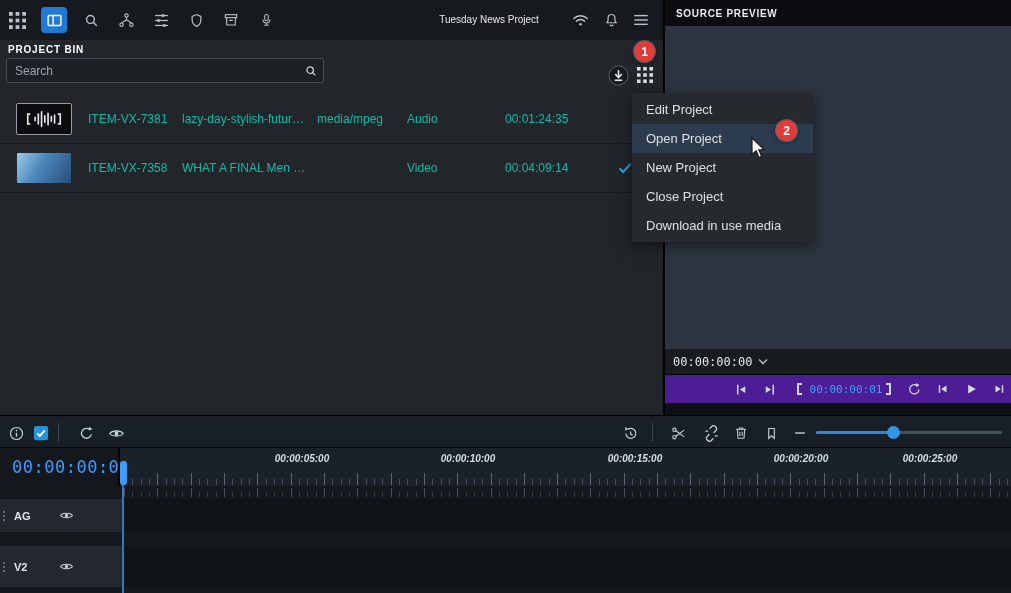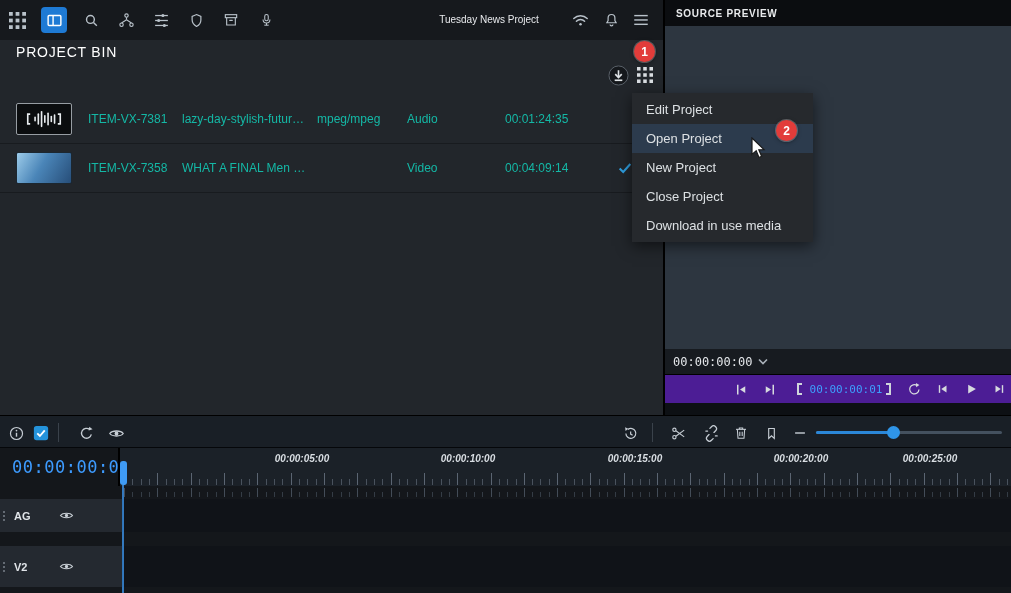--- a/index.html
+++ b/index.html
@@ -13,21 +13,21 @@
   .topbar { position:absolute; left:0; top:0; width:663px; height:40px; background:#16191d; }
   .tb-icons { position:absolute; left:6px; top:0; height:40px; display:flex; align-items:center; gap:13px; }
   .tb-icon { display:flex; align-items:center; justify-content:center; width:22px; height:22px; color:#b9c2ca; }
   .tb-icon.active-tile { width:26px; height:26px; background:#1e7ad4; border-radius:4px; color:#fff; }
   .tb-title { position:absolute; left:489px; top:0; transform:translateX(-50%); height:40px; line-height:40px;
               color:#e8eaed; font-size:10px; white-space:nowrap; }
   .tb-right { position:absolute; top:0; height:40px; display:flex; align-items:center; }
 
   
   .left-panel { position:absolute; left:0; top:40px; width:663px; height:375px; background:#22262b; }
-  .bin-label { position:absolute; left:16px; top:4px; font-size:14px; font-weight:normal; letter-spacing:.8px; color:#fff; }
+  .bin-label { position:absolute; left:8px; top:4px; font-size:10px; font-weight:bold; letter-spacing:.8px; color:#fff; }
   .search-box { position:absolute; left:6px; top:18px; width:318px; height:25px; background:#1d2126;
                 border:1px solid #454c54; border-radius:2px; }
   .search-box input { position:absolute; inset:0; background:transparent; border:none; outline:none;
                       color:#cfd6dc; font-size:12px; padding:0 26px 0 8px; font-family:"Liberation Sans",sans-serif; }
   .search-box input::placeholder { color:#9aa3ab; }
   .search-mag { position:absolute; right:5px; top:5px; color:#cfd6dc; }
   .bin-btn { position:absolute; width:22px; height:22px; display:flex; align-items:center; justify-content:center; }
 
   .bin-table { position:absolute; left:0; top:55px; width:663px; }
   .thead, .trow { display:grid; grid-template-columns:80px 94px 135px 90px 98px 90px 76px; }
@@ -202,20 +202,29 @@
           <rect x="3" y="5.2" width="18" height="1.9"></rect>
           <rect x="3" y="11" width="18" height="1.9"></rect>
           <rect x="3" y="16.8" width="18" height="1.9"></rect>
         </svg>
     </button>
   </div>
 
   <div class="left-panel">
     <div class="bin-label">PROJECT BIN</div>
 
+    <div class="search-box">
+      <input type="text" placeholder="Search" style="">
+      <span class="search-mag">
+        <svg width="14" height="14" viewBox="0 0 24 24" fill="none" stroke="currentColor" stroke-width="2.2">
+            <circle cx="10.5" cy="10.5" r="5.5"></circle>
+            <line x1="14.8" y1="14.8" x2="19.5" y2="19.5"></line>
+          </svg>
+      </span>
+    </div>
 
     <button class="bin-btn" style="left:607px; top:24px;">
       <svg width="21" height="21" viewBox="0 0 22 22">
           <circle cx="11" cy="11" r="10" fill="#15181c" stroke="#5b636b" stroke-width="1"></circle>
           <g stroke="#dfe3e6" stroke-width="1.7" fill="none">
             <line x1="11" y1="5.5" x2="11" y2="12.8"></line>
             <polyline points="7.6,9.6 11,13.2 14.4,9.6"></polyline>
             <line x1="7" y1="16" x2="15" y2="16"></line>
           </g>
         </svg>
@@ -247,21 +256,21 @@
                 <rect x="24" y="6" width="2" height="20" rx="1"></rect>
                 <rect x="28" y="11" width="2" height="10" rx="1"></rect>
                 <rect x="32" y="8" width="2" height="16" rx="1"></rect>
                 <rect x="36" y="12" width="2" height="8" rx="1"></rect>
                 <rect x="40" y="10" width="2" height="12" rx="1"></rect>
               </svg>
           </div>
         </div>
         <div class="td">ITEM-VX-7381</div>
         <div class="td">lazy-day-stylish-futur…</div>
-        <div class="td">mpeg/mpeg</div>
+        <div class="td">media/mpeg</div>
         <div class="td">Audio</div>
         <div class="td">00:01:24:35</div>
         <div class="td inuse-cell"></div>
       </div>
 
       <div class="trow">
         <div class="td thumb-cell">
           <div class="thumb video"></div>
         </div>
         <div class="td">ITEM-VX-7358</div>

